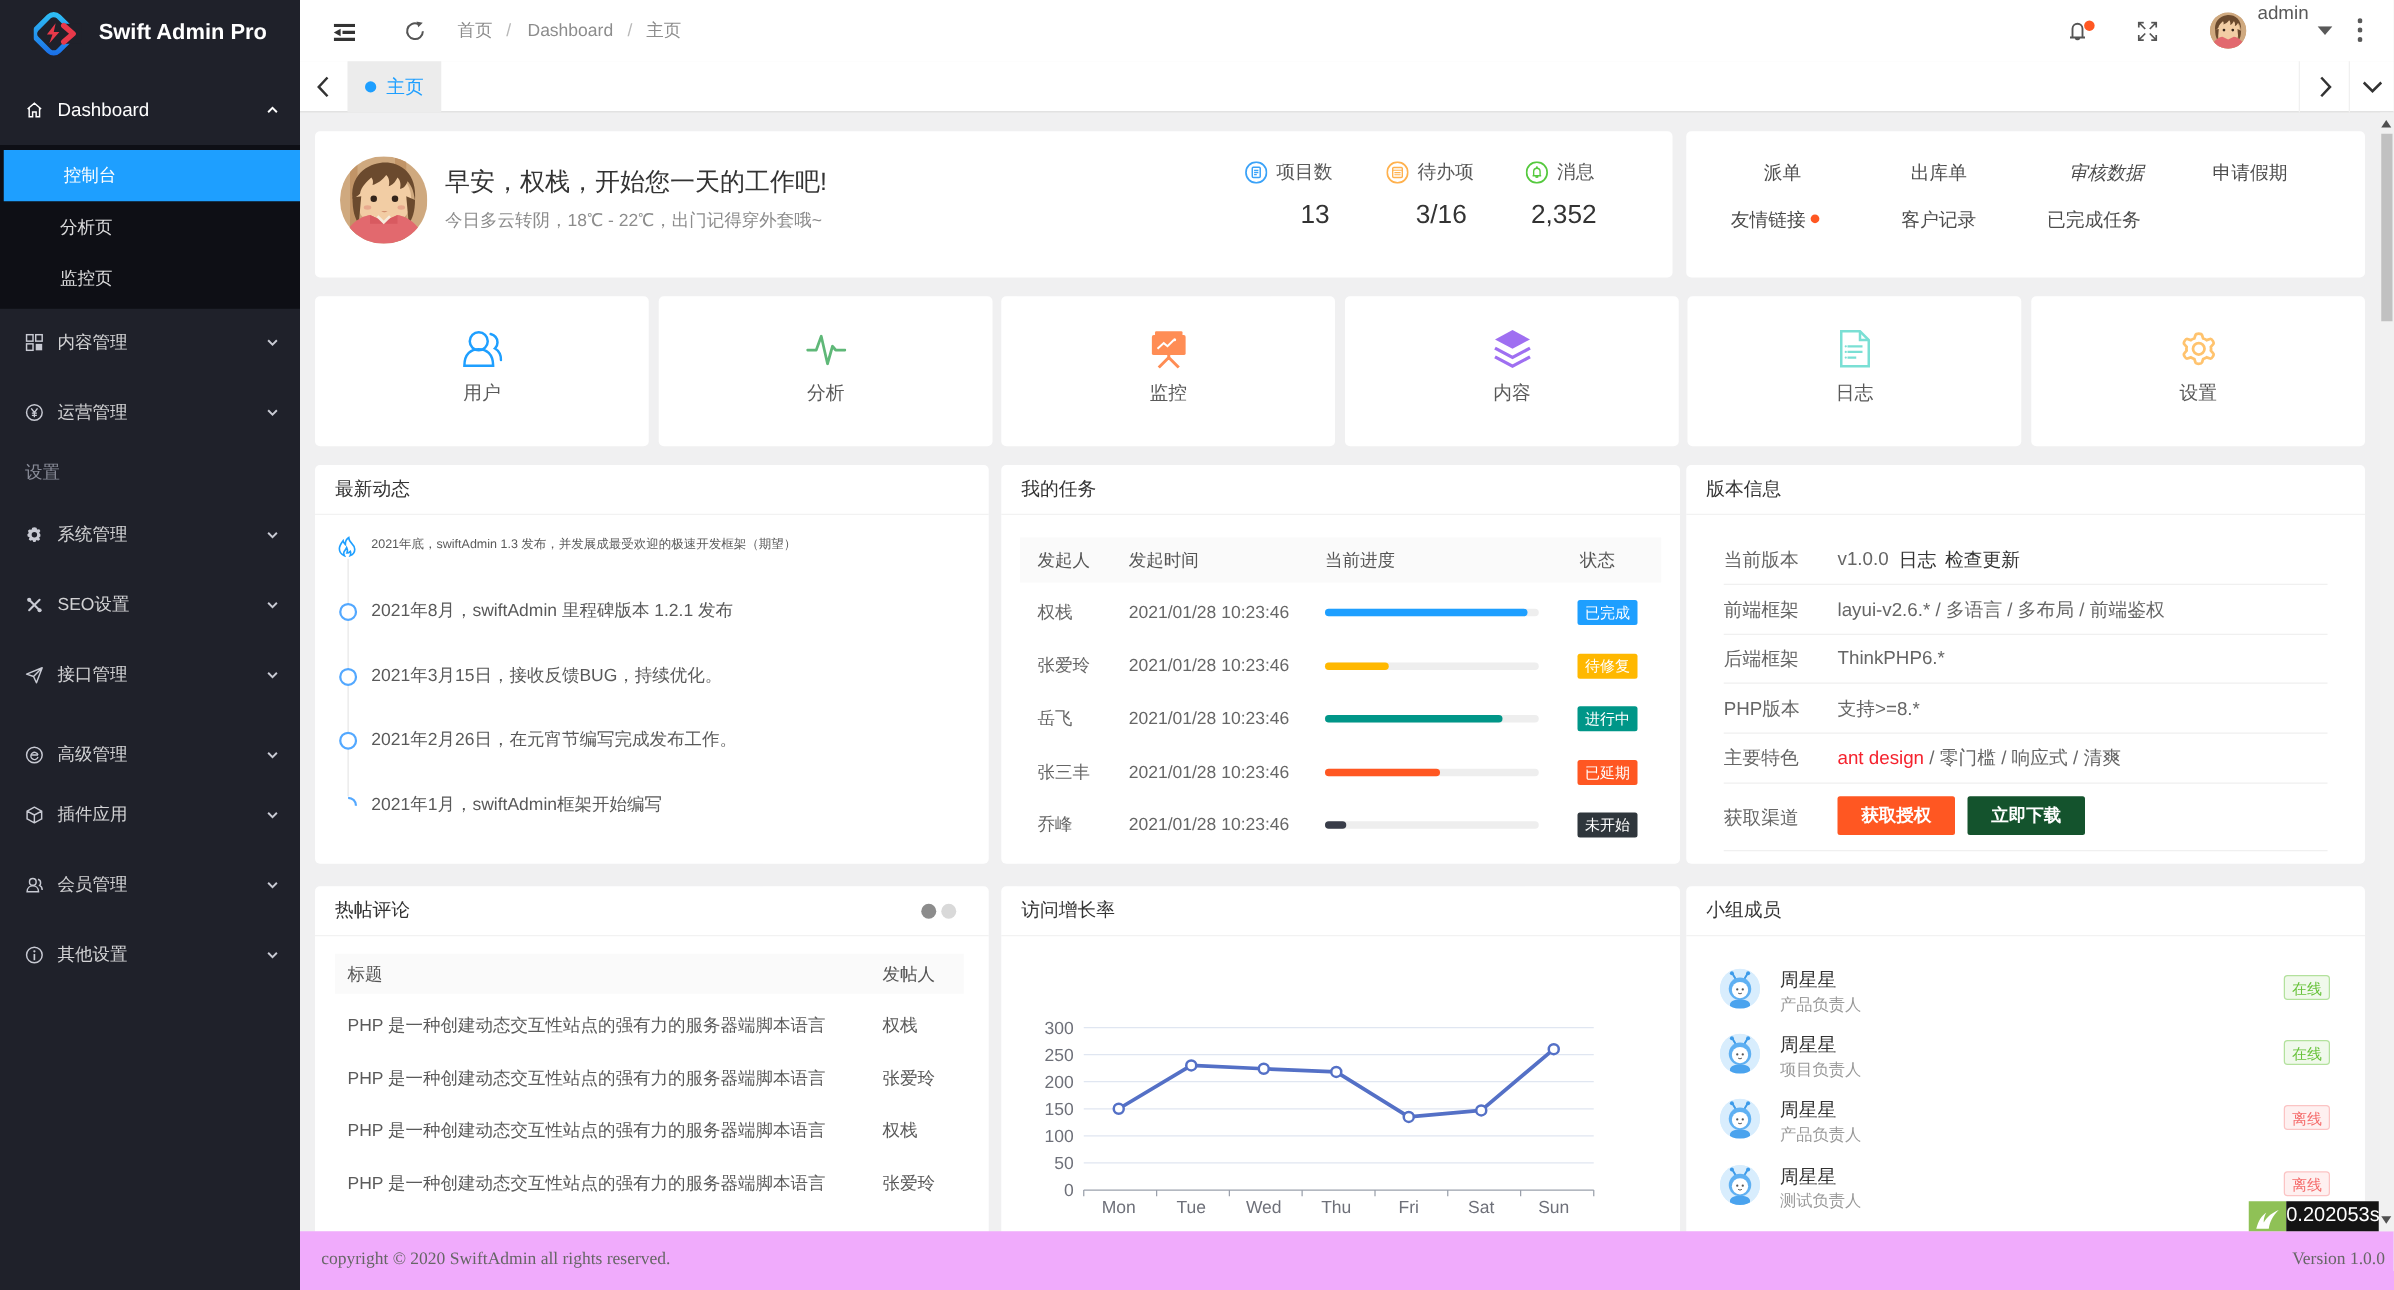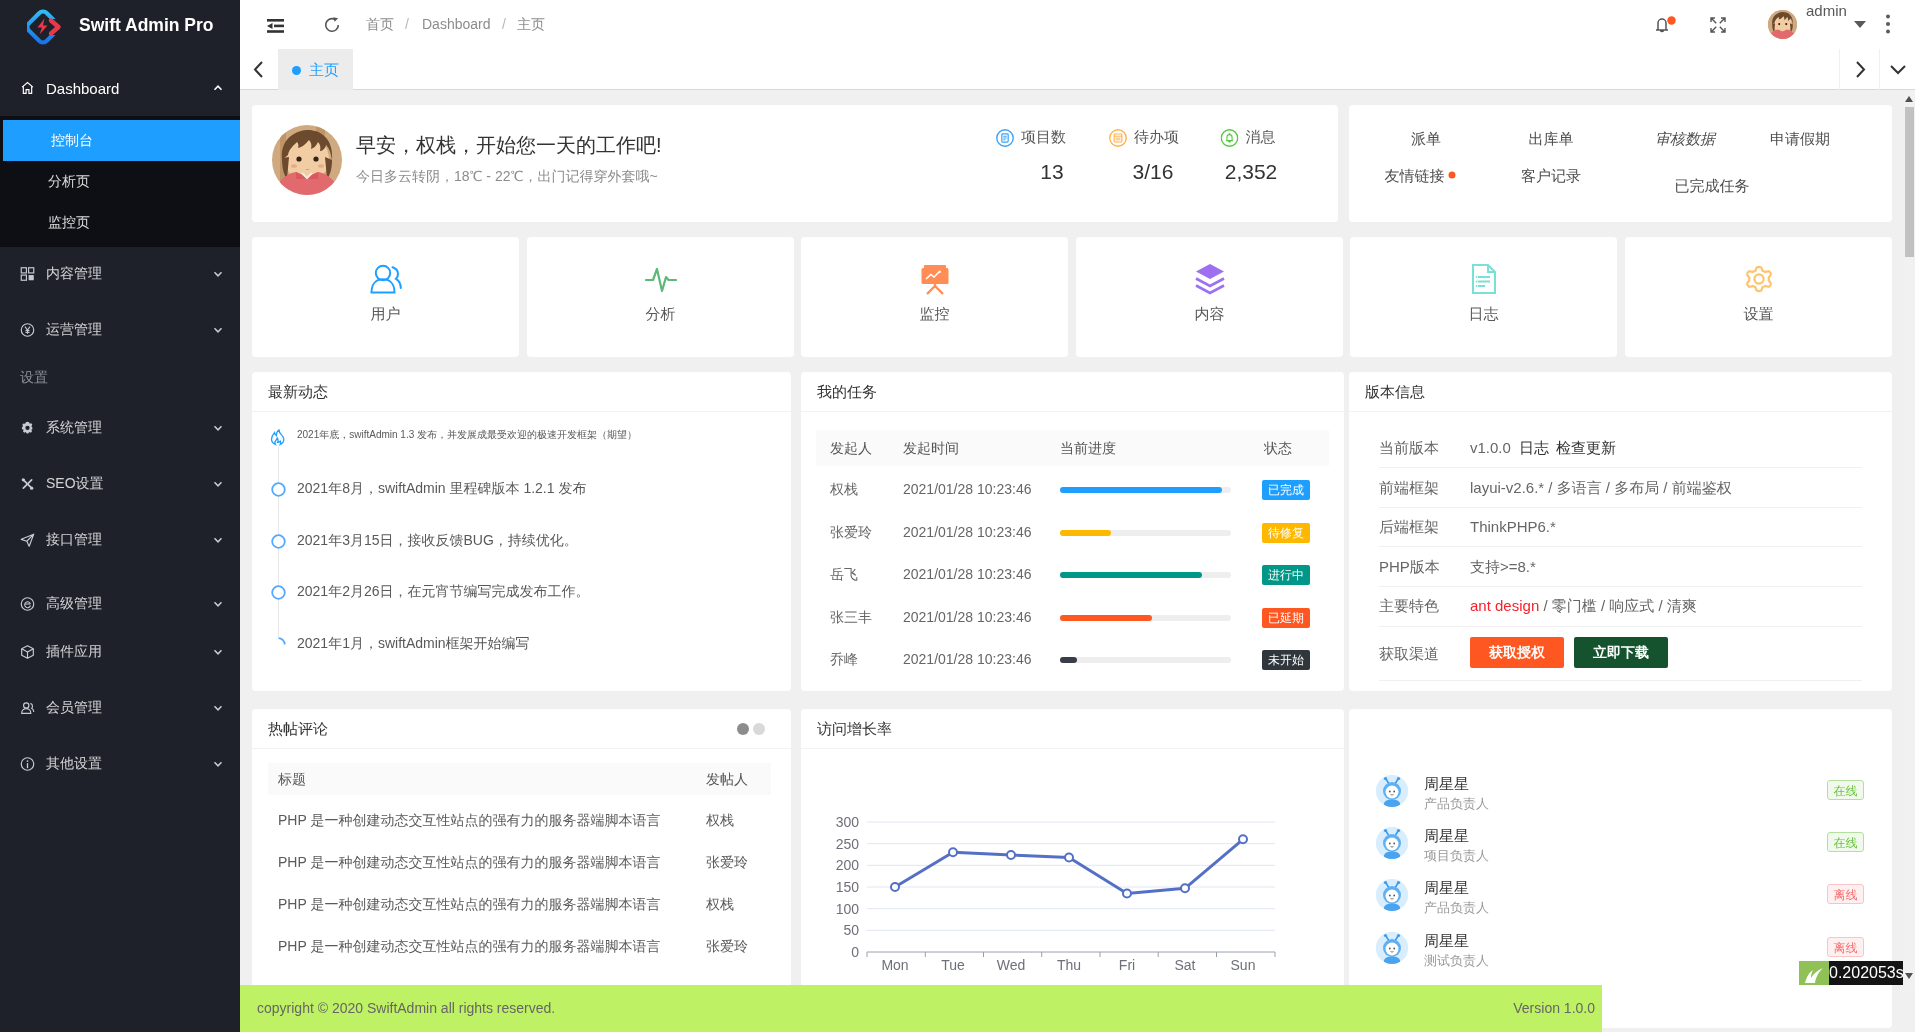--- a/index.html
+++ b/index.html
@@ -50,21 +50,21 @@
 .hp{position:absolute;left:454px;top:13px;}
 
 .member{position:absolute;left:0;width:543px;height:52px;}
 .mavatar{position:absolute;left:27px;top:0;width:32px;height:32px;border-radius:50%;overflow:hidden;background:#d8edfd;}
 .mname{position:absolute;left:75px;top:0;font-size:15px;color:#333;}
 .mrole{position:absolute;left:75px;top:20px;font-size:13px;color:#999;}
 .mtag{position:absolute;left:478px;top:5px;width:37px;height:20px;line-height:20px;text-align:center;font-size:12px;border-radius:3px;}
 .on2{color:#67C23A;border:1px solid #b3e19d;background:#f0f9eb;}
 .off2{color:#F56C6C;border:1px solid #fbc4c4;background:#fef0f0;}
 
-#footer{position:absolute;left:240px;top:985px;width:1362px;height:47px;background:#bef264;}
+#footer{position:absolute;left:240px;top:985px;width:1675px;height:47px;background:#f0abfc;font-family:Liberation Serif, serif;}
 #footer .l{position:absolute;left:17px;top:15px;font-size:14px;color:#666;}
 #footer .r{position:absolute;right:7px;top:15px;font-size:14px;color:#666;}
 
 #sbar{position:absolute;left:1904px;top:90px;width:11px;height:895px;background:#f1f1f1;z-index:8;}
 #sbar .thumb{position:absolute;left:1px;top:17px;width:9px;height:150px;background:#c1c1c1;}
 #sbar .ar{position:absolute;left:1px;width:0;height:0;border-left:4.5px solid transparent;border-right:4.5px solid transparent;}
 
 #tp{position:absolute;left:1799px;top:961px;height:24px;z-index:9;}
 #tp .g{position:absolute;left:0;top:0;width:30px;height:24px;background:#8fc156;}
 #tp .b{position:absolute;left:30px;top:0;width:74px;height:24px;background:#141414;color:#fff;font-size:16px;line-height:24px;text-align:center;}
@@ -320,21 +320,21 @@
     <div class="abs" style="left:999px;top:55px;transform:translateX(-50%);font-size:21px;color:#333;">2,352</div>
 </div>
 
 <div class="card" style="left:1349px;top:105px;width:543px;height:117px;font-size:15px;color:#4d4d4d;">
   <span class="abs" style="left:77px;top:34px;transform:translate(-50%,-50%);">派单</span>
   <span class="abs" style="left:202px;top:34px;transform:translate(-50%,-50%);">出库单</span>
   <span class="abs" style="left:336px;top:34px;transform:translate(-50%,-50%);font-style:italic;">审核数据</span>
   <span class="abs" style="left:451px;top:34px;transform:translate(-50%,-50%);">申请假期</span>
   <span class="abs" style="left:71px;top:71px;transform:translate(-50%,-50%);">友情链接<span style="display:inline-block;width:7px;height:7px;border-radius:50%;background:#ff5722;margin-left:4px;vertical-align:2px;"></span></span>
   <span class="abs" style="left:202px;top:71px;transform:translate(-50%,-50%);">客户记录</span>
-  <span class="abs" style="left:326px;top:81px;transform:translate(-50%,-50%);margin-left:37px;">已完成任务</span>
+  <span class="abs" style="left:326px;top:71px;transform:translate(-50%,-50%);">已完成任务</span>
 </div>
 
 <div class="card" style="left:252px;top:237px;width:267px;height:120px;">
   <svg class="abs" style="left:118px;top:27px" width="32" height="31" viewBox="0 0 32 31">
     <g fill="none" stroke="#1E9FFF" stroke-width="2">
           <circle cx="13" cy="9" r="7.2"></circle>
           <path d="M1.5 28.5 C1.5 19 7 15.3 13 15.3 C19 15.3 24.5 19 24.5 28.5 Z"></path>
           <path d="M22.5 3.2 C26 4.2 28 7 28 10 C28 12 27.3 13.6 26 14.8 C29 16.6 30.8 20 30.8 24" stroke-linecap="round"></path>
         </g>
   </svg>
@@ -568,20 +568,21 @@
           <circle cx="210" cy="46" r="4"></circle>
           <circle cx="268" cy="48.5" r="4"></circle>
           <circle cx="326" cy="84.5" r="4"></circle>
           <circle cx="384" cy="79.3" r="4"></circle>
           <circle cx="442" cy="30.3" r="4"></circle>
     </g>
   </svg>
 </div>
 
 <div class="card" style="left:1349px;top:709px;width:543px;height:319px;">
+  <div class="chead">小组成员</div>
   <div class="member" style="top:66px;">
         <span class="mavatar">
           <svg width="32" height="32" viewBox="0 0 32 32">
             <rect width="32" height="32" fill="#d8edfd"></rect>
             <path d="M10 4 L13 9 M22 4 L19 9" stroke="#3d9be9" stroke-width="1.6"></path>
             <circle cx="9.5" cy="3.5" r="1.6" fill="#3d9be9"></circle>
             <circle cx="22.5" cy="3.5" r="1.6" fill="#3d9be9"></circle>
             <circle cx="16" cy="16" r="9" fill="#5fb0f2"></circle>
             <circle cx="16" cy="17" r="6.5" fill="#fff"></circle>
             <circle cx="13.8" cy="16.5" r="0.9" fill="#555"></circle>

